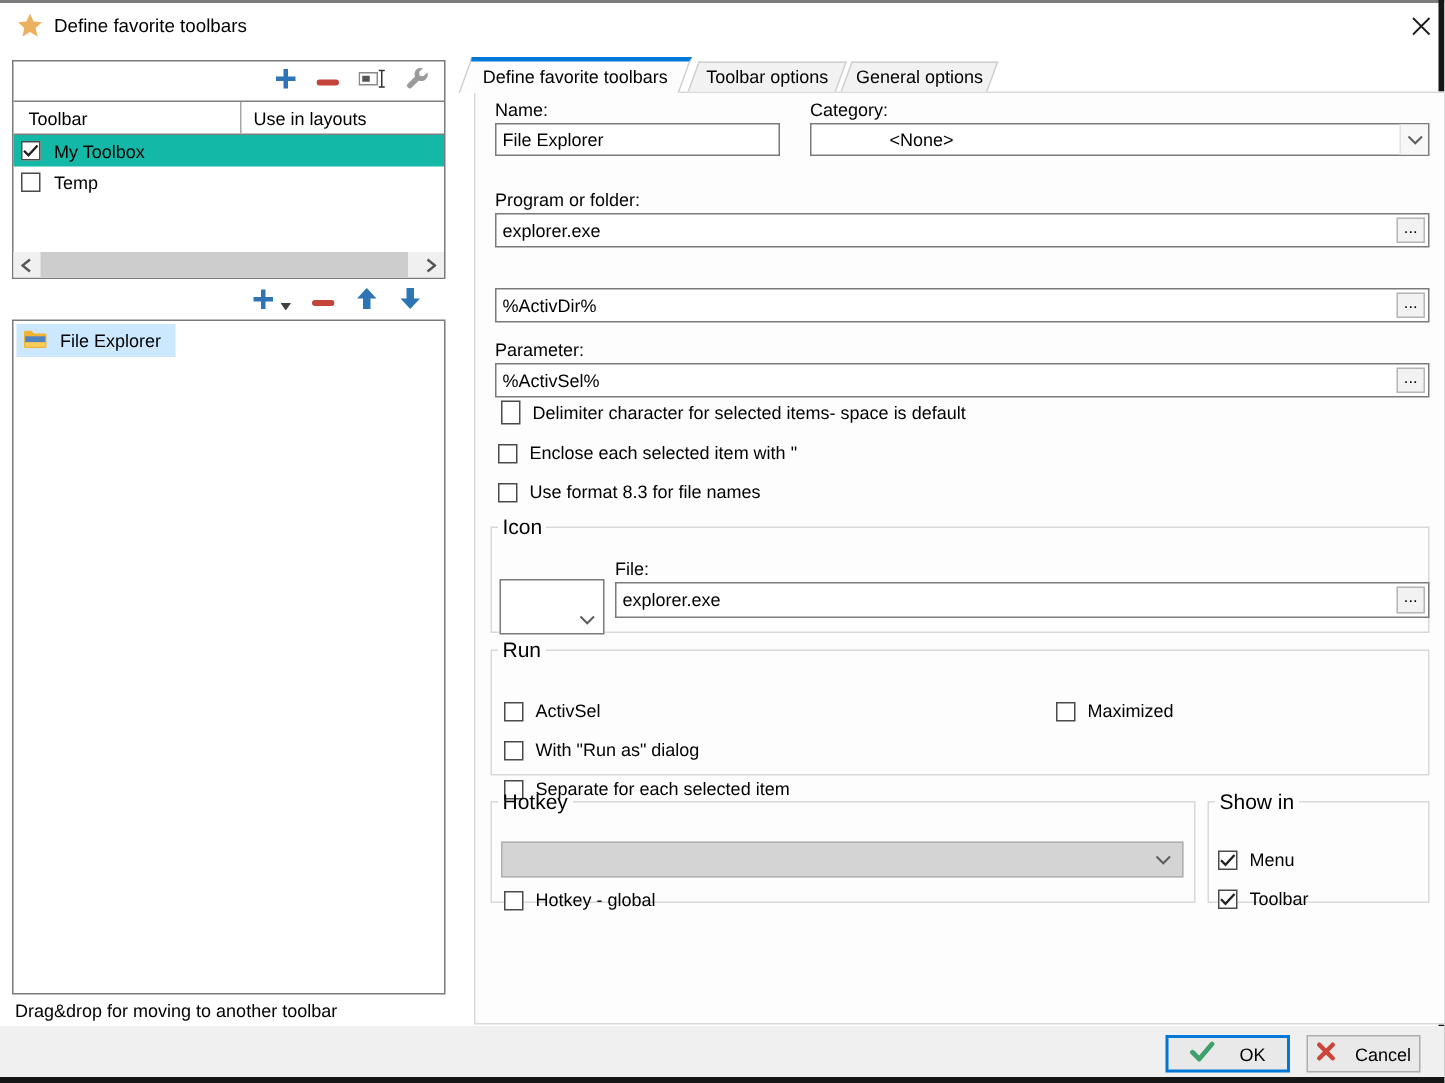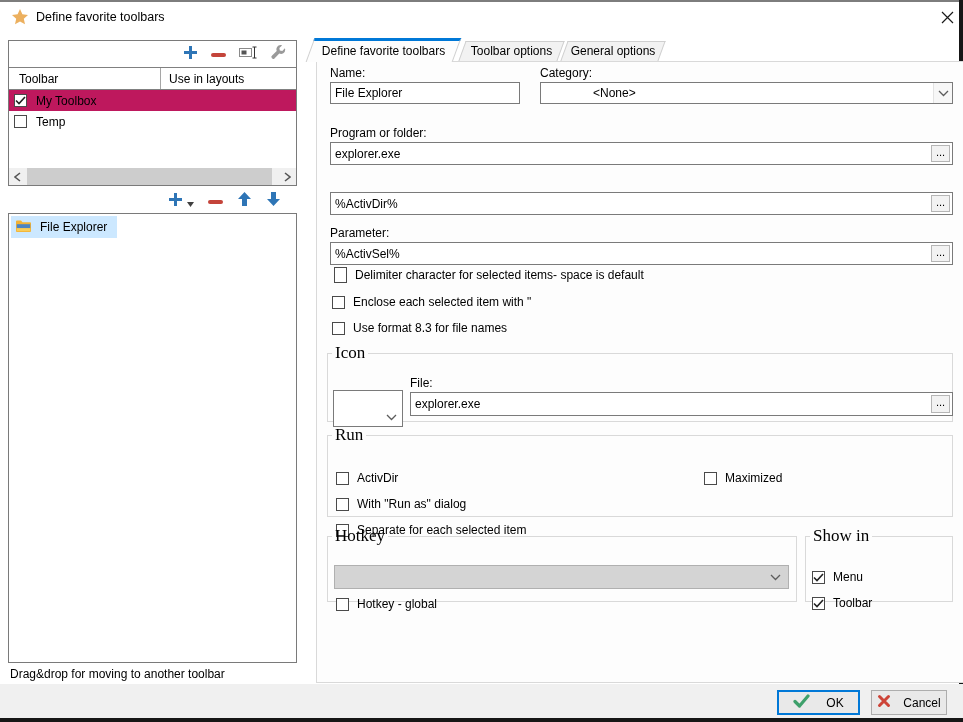--- a/index.html
+++ b/index.html
@@ -22,21 +22,21 @@
   #title-text { left:36px; top:10px; font-size:12.5px; }
   #close-btn { left:936px; top:7px; width:22px; height:20px; display:flex; align-items:center; justify-content:center; cursor:default; }
 
   
   #panelA { left:8px; top:40px; width:289px; height:146px; border:1px solid #7a7a7a; background:#fff; display:flex; flex-direction:column; }
   #panelA-toolbar { height:27px; border-bottom:1px solid #808080; display:flex; align-items:center; justify-content:flex-end; gap:13px; padding-right:10px; flex:none; }
   #panelA-header { height:22px; border-bottom:1px solid #808080; display:flex; align-items:center; flex:none; }
   #colh-toolbar { width:152px; padding-left:10px; border-right:1px solid #a6a6a6; height:100%; display:flex; align-items:center; }
   #colh-layouts { flex:1; padding-left:8px; }
   .trow { height:21px; display:flex; align-items:center; padding-left:5px; gap:9px; flex:none; }
-  .trow.selected { background:#be185d; }
+  .trow.selected { background:#14b8a6; }
   
   #panelA-hscroll { margin-top:auto; height:17px; background:#f0f0f0; position:relative; display:flex; align-items:center; justify-content:space-between; flex:none; }
   .harrow { width:17px; height:17px; display:flex; align-items:center; justify-content:center; }
   #hthumb { position:absolute; left:18px; right:24px; top:0; bottom:0; background:#cdcdcd; }
 
   
   #panelB-toolbar { left:8px; top:188px; width:289px; height:25px; display:flex; align-items:center; justify-content:flex-end; gap:14px; padding-right:16px; }
   .addgrp { display:flex; align-items:flex-end; gap:4px; }
   #panelB-list { left:8px; top:213px; width:289px; height:450px; border:1px solid #7a7a7a; background:#fff; padding:2px 0 0 2px; }
   .litem { display:flex; align-items:center; gap:8px; height:22px; width:fit-content; padding:0 10px 0 4px; }
@@ -62,21 +62,21 @@
   .fieldwrap .val { flex:1; display:flex; align-items:center; padding-left:4px; white-space:nowrap; overflow:hidden; }
   .browse-btn { width:19px; margin:2px; border:1px solid #b5b5b5; background:#f2f2f2; font-size:11px; line-height:13px; text-align:center; cursor:default; flex:none; }
   .combo-arrow { width:19px; display:flex; align-items:center; justify-content:center; flex:none; background:#f7f7f7; border-left:1px solid #e3e3e3; }
 
   
   .cbrow { position:absolute; display:flex; align-items:center; gap:8px; }
   .cb { display:inline-flex; width:13px; height:13px; border:1px solid #4a4a4a; background:#fff; align-items:center; justify-content:center; flex:none; }
   .cb.tall { height:16px; }
 
   fieldset { position:absolute; margin:0; padding:0; border:1px solid #d9d9d9; background:transparent; }
-  legend { font-size:17px; padding:0 3px; margin-left:4px;font-family:Liberation Serif, serif; }
+  legend { font-size:14px; padding:0 3px; margin-left:4px; }
 
   #icon-combo { position:absolute; left:5px; top:27px; width:70px; height:37px; border:1px solid #7a7a7a; background:#fff; }
   #icon-combo svg { position:absolute; right:5px; bottom:5px; }
   #hotkey-combo { position:absolute; left:6px; top:19px; width:455px; height:24px; border:1px solid #b0b0b0; background:#d4d4d4; display:flex; align-items:center; justify-content:flex-end; padding-right:7px; }
 
   
   #footer-strip { left:0; top:684px; width:963px; height:34px; background:#f0f0f0; }
   .dlg-btn { position:absolute; top:690px; height:25px; background:#e9e9e9; display:flex; align-items:center; justify-content:center; gap:16px; font-size:12px; cursor:default; }
   #ok-btn { left:777px; width:83px; border:2px solid #0078d7; }
   #cancel-btn { left:871px; width:76px; border:1px solid #adadad; gap:12px; }
@@ -251,21 +251,21 @@
     <div class="fieldwrap" style="left:82px; top:29px; width:543px; height:24px;">
       <span class="val">explorer.exe</span>
       <span class="browse-btn">...</span>
     </div>
   </fieldset>
 
   <fieldset style="left:10px; top:363px; width:626px; height:92px;">
     <legend>Run</legend>
     <label class="cbrow" style="left:8px; top:26px;">
       <span class="cb"></span>
-      <span class="lbl">ActivDir</span>
+      <span class="lbl">ActivSel</span>
     </label>
     <label class="cbrow" style="left:376px; top:26px;">
       <span class="cb"></span>
       <span class="lbl">Maximized</span>
     </label>
     <label class="cbrow" style="left:8px; top:52px;">
       <span class="cb"></span>
       <span class="lbl">With "Run as" dialog</span>
     </label>
     <label class="cbrow" style="left:8px; top:78px;">

